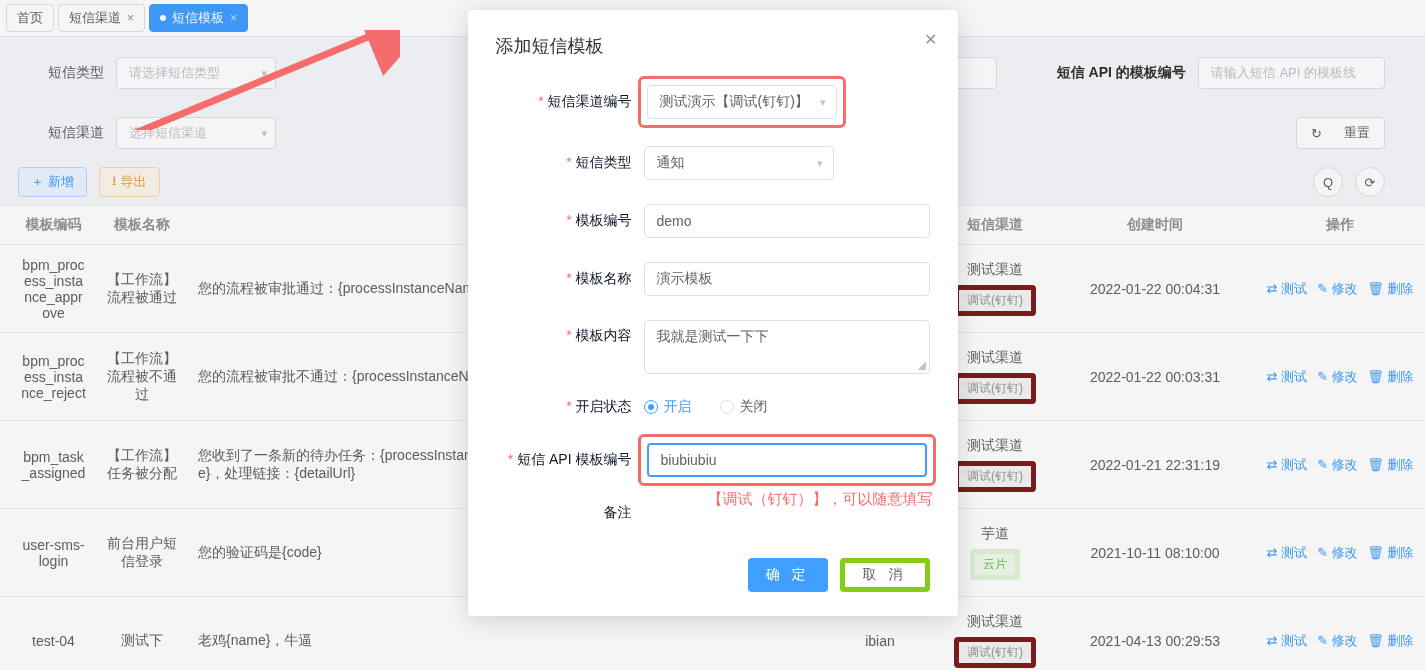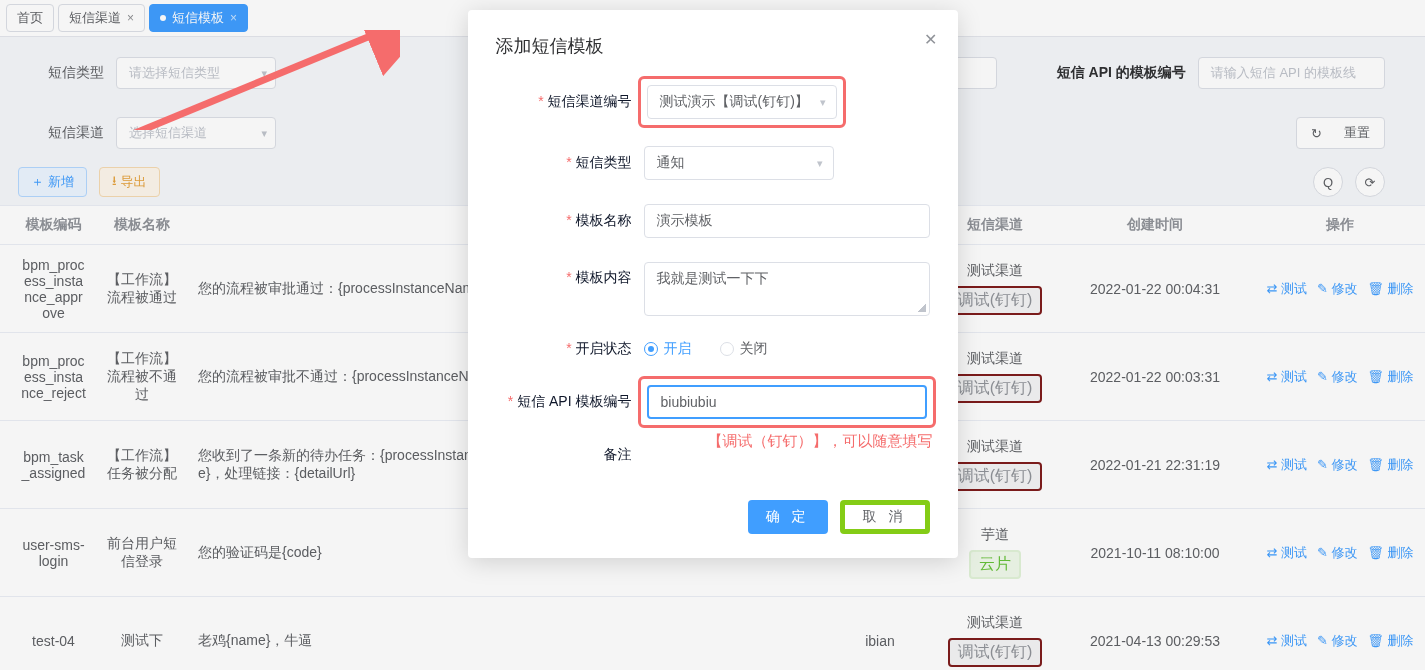--- a/index.html
+++ b/index.html
@@ -97,21 +97,21 @@
     .th, .td { padding: 0 8px; display: flex; align-items: center; justify-content: center; text-align: center; word-break: break-all; }
     .c0 { width: 94px; padding-left: 21px; }
     .c1 { width: 96px; }
     .c2 { flex: 1; justify-content: flex-start; text-align: left; }
     .c3 { width: 110px; }
     .c4 { width: 120px; flex-direction: column; gap: 6px; }
     .c5 { width: 200px; }
     .c6 { width: 170px; }
     .chn-name { color: #606266; }
     .chn-tag {
-      font-size: 16px; padding: 2px 8px; border-radius: 4px; background: #f4f4f5; color: #909399; border: 2px solid #7f1d1d;
+      font-size: 12px; padding: 2px 8px; border-radius: 4px; background: #f4f4f5; color: #909399; border: 5px solid #7f1d1d;
     }
     .chn-tag.green { background: #f0f9eb; color: #67c23a; border-color: #e1f3d8; }
     .actions { display: flex; gap: 10px; color: #409eff; font-size: 13px; }
     .actions span { display: inline-flex; align-items: center; gap: 2px; cursor: pointer; white-space: nowrap; }
 
     
     .mask { position: absolute; inset: 0; background: rgba(0,0,0,0.04); }
     .modal {
       position: absolute; top: 10px; left: 50%; transform: translateX(-50%);
       width: 490px; background: #fff; border-radius: 4px;
@@ -336,20 +336,28 @@
   <div class="form-row">
       <div class="form-label req">短信类型</div>
     <div class="form-ctrl" style="flex:0 0 auto">
       <div class="m-select" style="width:190px">
           <span>通知</span>
           <span class="chev">▾</span>
         </div>
     </div>
   </div>
 
+  <div class="form-row">
+      <div class="form-label req">模板编号</div>
+    <div class="form-ctrl">
+        <div class="m-input">
+          <span>demo</span>
+        </div>
+      </div>
+  </div>
 
   <div class="form-row">
       <div class="form-label req">模板名称</div>
     <div class="form-ctrl">
         <div class="m-input">
           <span>演示模板</span>
         </div>
       </div>
   </div>
 

